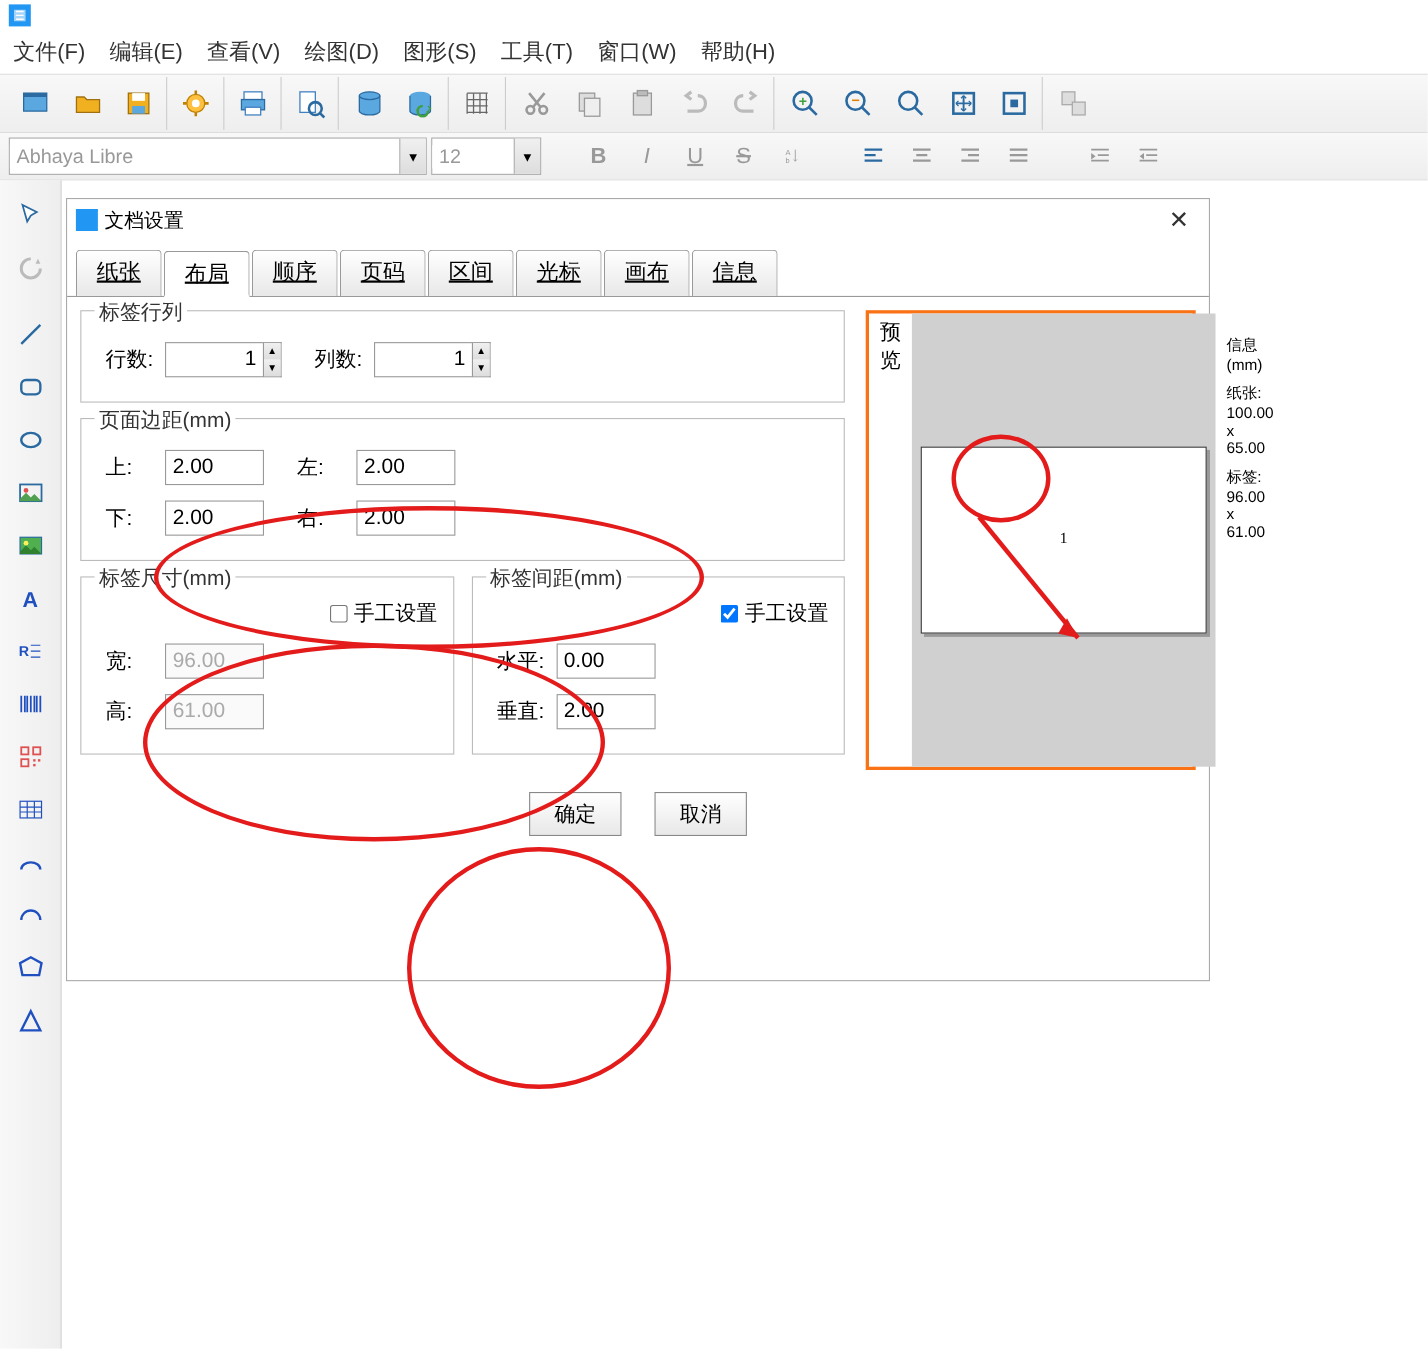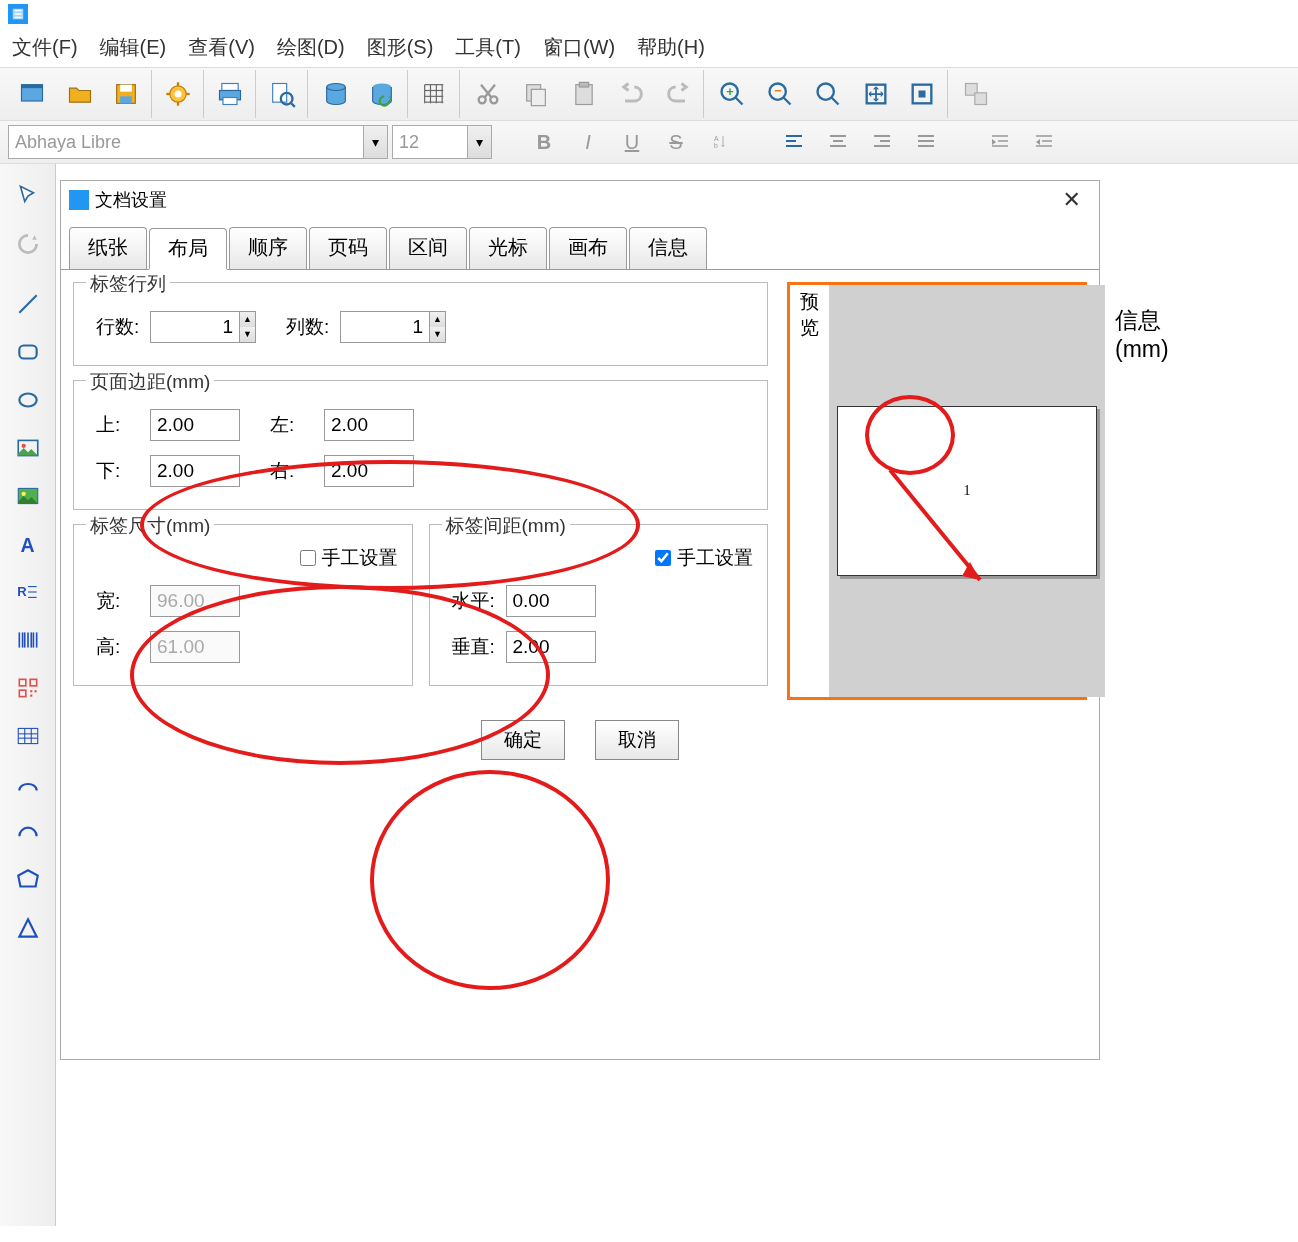--- a/index.html
+++ b/index.html
@@ -28,26 +28,26 @@
     .align-btns { display: flex; margin-left: 30px; }
     .align-btn { width: 44px; height: 34px; display: flex; align-items: center; justify-content: center; cursor: pointer; }
     .extra-btns { display: flex; margin-left: 30px; }
     
     .workspace { display: flex; height: calc(100% - 180px); }
     
     .side-toolbar { width: 56px; background: linear-gradient(90deg, #f8f8f8, #eee); border-right: 1px solid #ccc; display: flex; flex-direction: column; align-items: center; padding-top: 8px; }
     .side-toolbar .side-btn { width: 42px; height: 48px; display: flex; align-items: center; justify-content: center; cursor: pointer; }
     .side-toolbar svg { width: 26px; height: 26px; }
     
-    .dialog-overlay { position: absolute; left: 60px; top: 180px; width: 1040px; height: 880px; background: #fff; border: 1px solid #aaa; }
+    .dialog-overlay { position: absolute; left: 60px; top: 180px; width: 1040px; height: 712px; background: #fff; border: 1px solid #aaa; }
     .dialog-titlebar { display: flex; align-items: center; padding: 4px 8px; font-size: 18px; }
     .dialog-titlebar .dialog-icon { width: 20px; height: 20px; background: #2196F3; margin-right: 6px; }
     .dialog-close { margin-left: auto; font-size: 22px; cursor: pointer; color: #333; padding: 2px 10px; }
     
-    .tabs-row { display: flex; padding: 0 8px; border-bottom: 1px solid #999; margin-top: 8px; }
+    .tabs-row { display: flex; padding: 0 8px; border-bottom: 1px solid #999; margin-top: 8px; text-decoration: underline; }
     .tab { padding: 6px 18px; font-size: 20px; border: 1px solid #999; border-bottom: none; margin-right: 2px; cursor: pointer; background: linear-gradient(#fff, #e8e8e8); border-radius: 4px 4px 0 0; }
     .tab.active { background: #fff; border-bottom: 2px solid #fff; position: relative; top: 1px; }
     
     .dialog-body { display: flex; padding: 12px; }
     .left-panel { flex: 1; padding-right: 8px; }
     .right-panel { width: 300px; border: 3px solid #f97316; margin-left: 11px; display: flex; flex-direction: row; }
     
     .fieldset { border: 1px solid #bbb; margin-bottom: 14px; padding: 14px 14px 22px; position: relative; }
     .fieldset-label { position: absolute; top: -12px; left: 12px; background: #fff; padding: 0 4px; font-size: 19px; color: #333; }
     .field-row { display: flex; align-items: center; margin-top: 14px; flex-wrap: wrap; gap: 6px 0; }
@@ -60,21 +60,21 @@
     .spinner-btns div { flex: 1; font-size: 9px; text-align: center; cursor: pointer; background: linear-gradient(#f0f0f0,#ddd); line-height: 1; display: flex; align-items: center; justify-content: center; }
     .checkbox-row { display: flex; align-items: center; font-size: 19px; margin-top: 6px; justify-content: flex-end; }
     .checkbox-row input { margin-right: 6px; width: 16px; height: 16px; }
     
     .two-col { display: flex; gap: 16px; }
     .two-col .fieldset { flex: 1; }
     
     .preview-label { font-size: 19px; padding: 4px 10px; }
     .preview-area { flex: 1; background: #d0d0d0; display: flex; align-items: center; justify-content: center; padding: 20px 8px; }
     .preview-page { background: #fff; border: 1px solid #333; box-shadow: 3px 3px 0 #999; width: 260px; height: 170px; display: flex; align-items: center; justify-content: center; font-family: serif; }
-    .info-section { padding: 10px; font-size: 23px; }
+    .info-section { padding: 10px; font-size: 14px; }
     .info-section div { margin-top: 10px; }
     
     .dialog-buttons { display: flex; justify-content: center; gap: 30px; padding: 8px 0 14px; }
     .dialog-btn { padding: 6px 22px; font-size: 19px; border: 1px solid #888; background: linear-gradient(#fff,#e8e8e8); cursor: pointer; }
     
     .annotation { position: absolute; pointer-events: none; }
     .red-ellipse { border: 4px solid #e31b1b; border-radius: 50%; }
     .red-circle { border: 4px solid #e31b1b; border-radius: 50%; }
   </style>
 </head>
@@ -539,20 +539,22 @@
 
     <div class="right-panel">
       <div class="preview-label">预览</div>
       <div class="preview-area">
         <div class="preview-page">
           <span>1</span>
         </div>
       </div>
       <div class="info-section">
         <div>信息(mm)</div>
+        <div><span>纸张:</span> <span>100.00 x 65.00</span></div>
+        <div><span>标签:</span> <span>96.00 x 61.00</span></div>
       </div>
     </div>
   </div>
 
   <div class="dialog-buttons">
     <button class="dialog-btn">确定</button>
     <button class="dialog-btn">取消</button>
   </div>
 </div>
 

